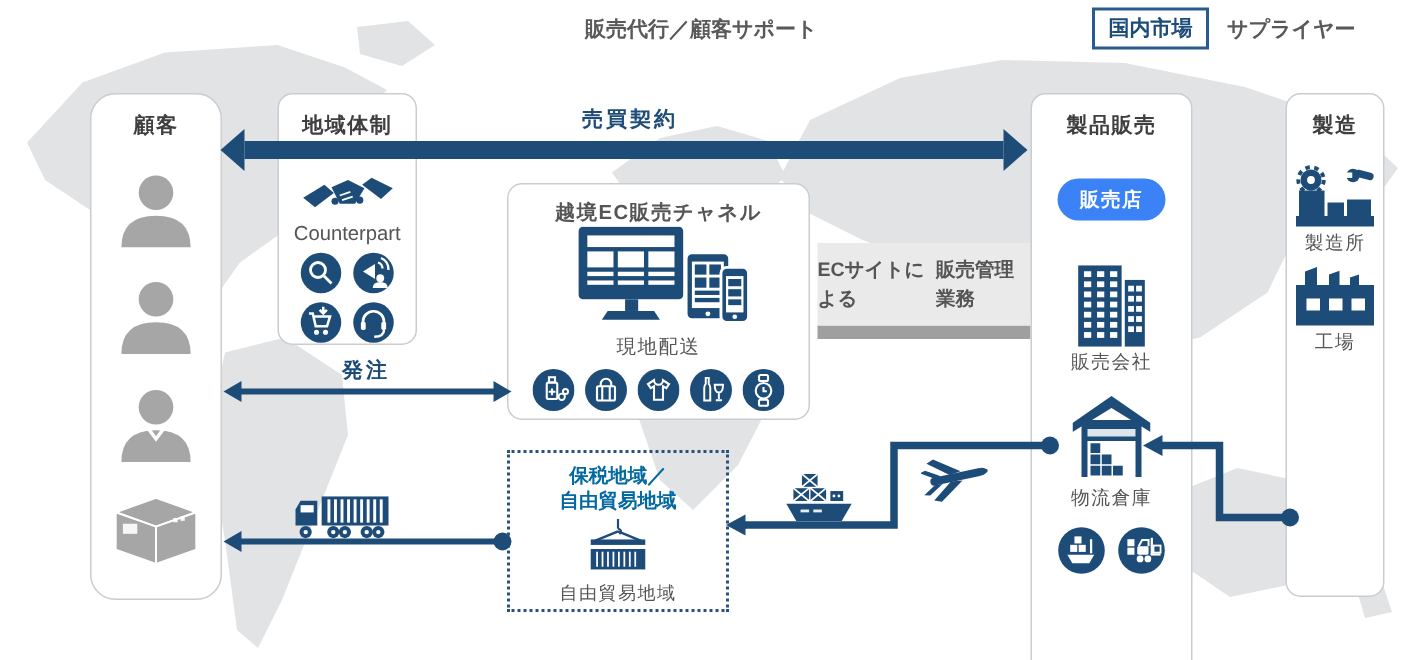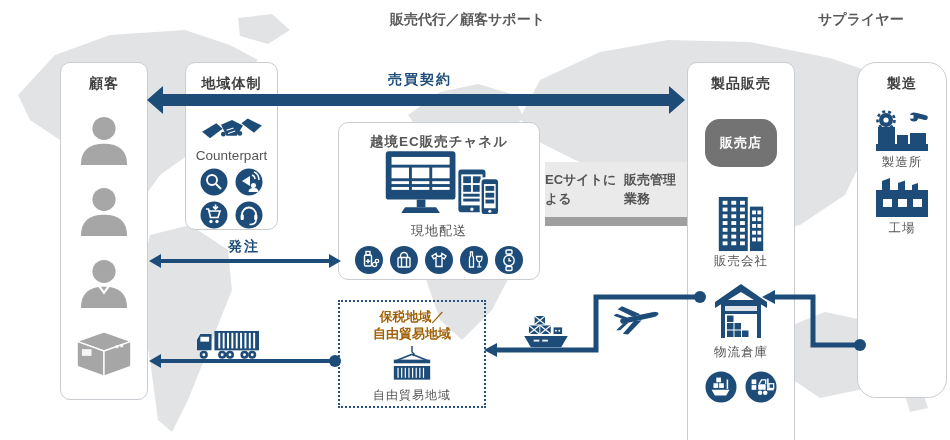--- a/index.html
+++ b/index.html
@@ -15,52 +15,52 @@
   .tag-desc{position:absolute;top:11px;color:#595959;font-weight:bold;font-size:14px;z-index:2;}
   #desc-cross{left:390px;}
   #desc-domestic{left:818px;}
 
   
   .panel{position:absolute;background:#fff;border:1px solid #c9cdd2;border-radius:10px;
          box-sizing:border-box;z-index:1;display:flex;flex-direction:column;align-items:center;}
   .panel-title{font-size:14px;font-weight:bold;color:#3f3f3f;letter-spacing:1px;margin-top:12px;}
   .sub-label{font-size:12.5px;color:#555;letter-spacing:1px;}
 
-  #col-customer{left:60px;top:62px;width:88px;height:338px;}
+  #col-customer{left:60px;top:62px;width:88px;height:338px;border-radius:17px;}
   #col-customer .items{flex:1;width:100%;display:flex;flex-direction:column;justify-content:space-evenly;align-items:center;}
 
   #col-regional{left:185px;top:62px;width:93px;height:168px;}
   #col-regional .handshake{margin-top:20px;}
   #col-regional .cp{font-size:13.5px;color:#555;margin-top:2px;}
   #col-regional .grid{display:grid;grid-template-columns:28px 28px;gap:5px 7px;margin-top:5px;}
 
   #ec-box{left:338px;top:122px;width:202px;height:158px;}
   #ec-box .panel-title{font-size:13.5px;color:#555;margin-top:10px;font-weight:bold;letter-spacing:1px;}
   #ec-box .delivery{font-size:13px;color:#555;letter-spacing:1px;margin-top:1px;}
   #ec-box .products{display:flex;gap:7px;margin-top:6px;}
 
   #mgmt-band{position:absolute;left:545px;top:217px;width:142px;height:9px;background:#9f9f9f;z-index:1;}
   #mgmt-box{position:absolute;left:545px;top:162px;width:142px;height:55px;background:#eaeaea;z-index:1;
             display:flex;flex-direction:row;align-items:center;justify-content:center;
             color:#555;font-weight:bold;font-size:13px;line-height:1.45;}
 
   #col-sales{left:687px;top:62px;width:108px;height:414px;}
-  .pill{margin-top:26px;background:#737373;color:#fff;font-size:13px;font-weight:bold;
-        padding:15px 15px;border-radius:15px;letter-spacing:1px;}
+  .pill{margin-top:26px;background:#3b82f6;color:#fff;font-size:13px;font-weight:bold;
+        padding:5px 15px;border-radius:15px;letter-spacing:1px;}
   #col-sales .bldg{margin-top:28px;}
   #col-sales .wh{margin-top:12px;}
   #col-sales .docks{display:flex;gap:8px;margin-top:10px;}
 
-  #col-mfg{left:857px;top:62px;width:90px;height:336px;border-radius:19px;}
+  #col-mfg{left:857px;top:62px;width:66px;height:336px;}
   #col-mfg .mi{display:flex;flex-direction:column;align-items:center;justify-content:center;}
   #col-mfg .mi .sub-label{margin-top:1px;}
 
   #bonded-box{position:absolute;left:338px;top:300px;width:148px;height:108px;box-sizing:border-box;
               border:2px dotted #28527e;z-index:1;display:flex;flex-direction:column;align-items:center;}
-  #bonded-box .bz-title{margin-top:7px;font-size:13px;font-weight:bold;color:#a16207;line-height:1.3;text-align:center;}
+  #bonded-box .bz-title{margin-top:7px;font-size:13px;font-weight:bold;color:#0369a1;line-height:1.3;text-align:center;}
   #bonded-box .bz-row{display:flex;align-items:flex-end;gap:8px;margin-top:3px;}
   #bonded-box .fig{display:flex;flex-direction:column;align-items:center;}
   #bonded-box .fig .sub-label{font-size:12px;margin-top:1px;white-space:nowrap;}
 
   .flow-label{position:absolute;color:#1e4c78;font-weight:bold;font-size:14px;letter-spacing:2px;z-index:3;}
   #lbl-trade{left:388px;top:71px;}
   #lbl-order{left:228px;top:238px;}
 
   #connections{position:absolute;left:0;top:0;z-index:3;pointer-events:none;}
   .vehicle{position:absolute;z-index:4;}
@@ -82,20 +82,21 @@
       <path d="M408 158 L462 148 L516 162 L536 200 L522 252 L492 310 L462 340 L440 320 L420 262 L402 205 Z"></path>
       <path d="M520 118 L540 80 L600 52 L668 40 L750 42 L830 58 L900 82 L932 112 L905 150 L862 160 L845 195 L800 225 L755 235 L700 215 L640 185 L575 160 L535 140 Z"></path>
       <path d="M700 255 L740 250 L768 268 L745 285 L710 275 Z"></path>
       <path d="M780 330 L825 312 L872 322 L888 352 L868 388 L820 398 L786 375 Z"></path>
       <path d="M905 395 L922 390 L928 408 L910 412 Z"></path>
       <path d="M852 132 L872 118 L884 128 L868 148 Z"></path>
     </g>
   </svg>
 
   <div class="tag-desc" id="desc-cross">販売代行／顧客サポート</div>
+  <div class="tag" id="tag-domestic">国内市場</div>
   <div class="tag-desc" id="desc-domestic">サプライヤー</div>
 
   <div class="panel" id="col-customer">
     <div class="panel-title">顧客</div>
     <div class="items">
       <svg width="54" height="50" viewBox="0 0 56 52">
         <g fill="#a6a6a6">
             <circle cx="28" cy="14" r="12"></circle>
             <path d="M4 52 Q4 30 28 30 Q52 30 52 52 Z"></path>
           </g>

